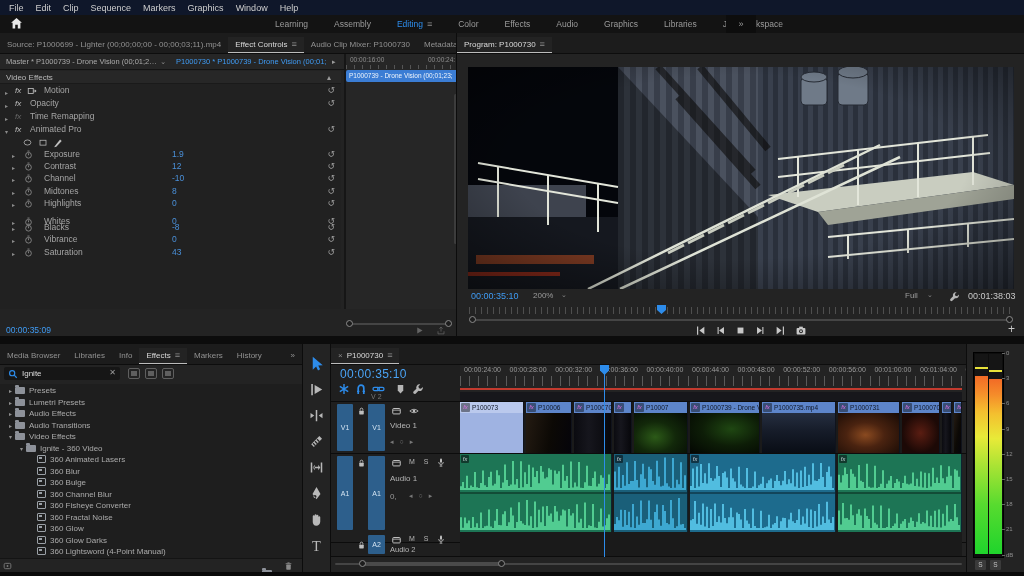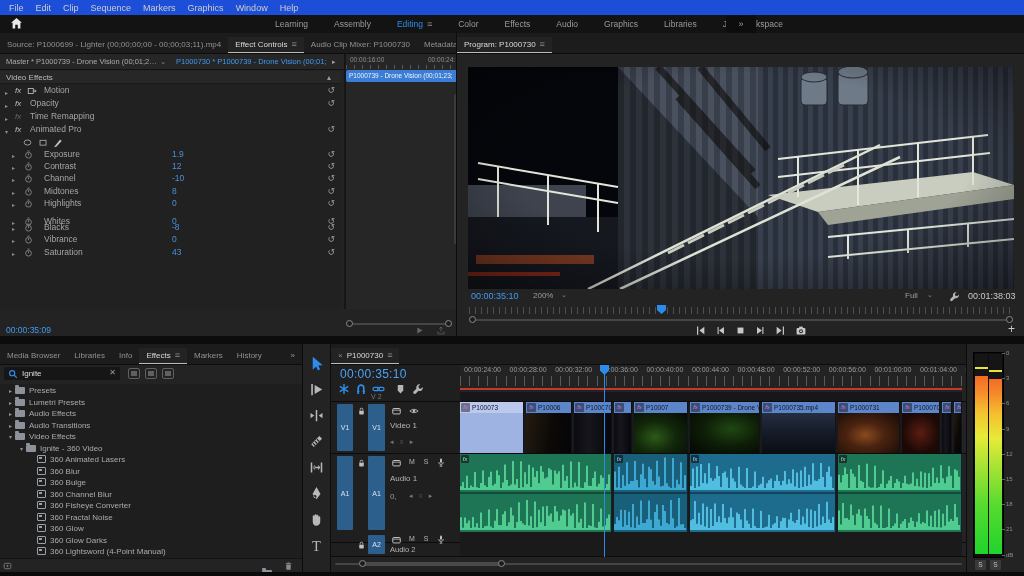--- a/index.html
+++ b/index.html
@@ -8,21 +8,21 @@
        -webkit-font-smoothing:antialiased;cursor:default;user-select:none}
   .panel{position:absolute;background:#232323;overflow:hidden}
   .abs{position:absolute}
   .tabbar{position:absolute;left:0;right:0;top:0;height:20px;background:#1c1c1c;
           border-bottom:1px solid #0d0d0d;display:flex;align-items:flex-end;
           font-size:8px;color:#929292;white-space:nowrap}
   .ptab{padding:3px 7px 4px 7px;display:flex;align-items:flex-end;gap:4px}
   .ptab.active{background:#232323;color:#dadada;box-shadow:inset 0 -1px 0 #bcbcbc}
   .hamb{color:#8b8b8b;font-size:9px;line-height:1}
   
-  #menu-bar{position:absolute;left:0;top:0;width:1024px;height:15px;background:#1d4ed8;
+  #menu-bar{position:absolute;left:0;top:0;width:1024px;height:15px;background:#0f172a;
             display:flex;align-items:center;font-size:9px;color:#cdcdcd;padding-left:3px;box-sizing:border-box}
   #menu-bar span{padding:0 6px}
   #header-bar{position:absolute;left:0;top:15px;width:1024px;height:18px;background:#131313}
   #home-btn{position:absolute;left:10px;top:2px}
   #ws-tabs{position:absolute;left:262px;top:0;height:18px;display:flex;align-items:center;font-size:8.5px;color:#9b9b9b}
   .ws-tab{padding:0 13px;display:flex;gap:4px;align-items:center}
   .ws-tab.active{color:#2d8ceb}
   #ws-more{position:absolute;left:726px;top:0;width:30px;height:18px;background:#0d0d0d;
            color:#9b9b9b;text-align:center;line-height:18px;font-size:9px}
   

